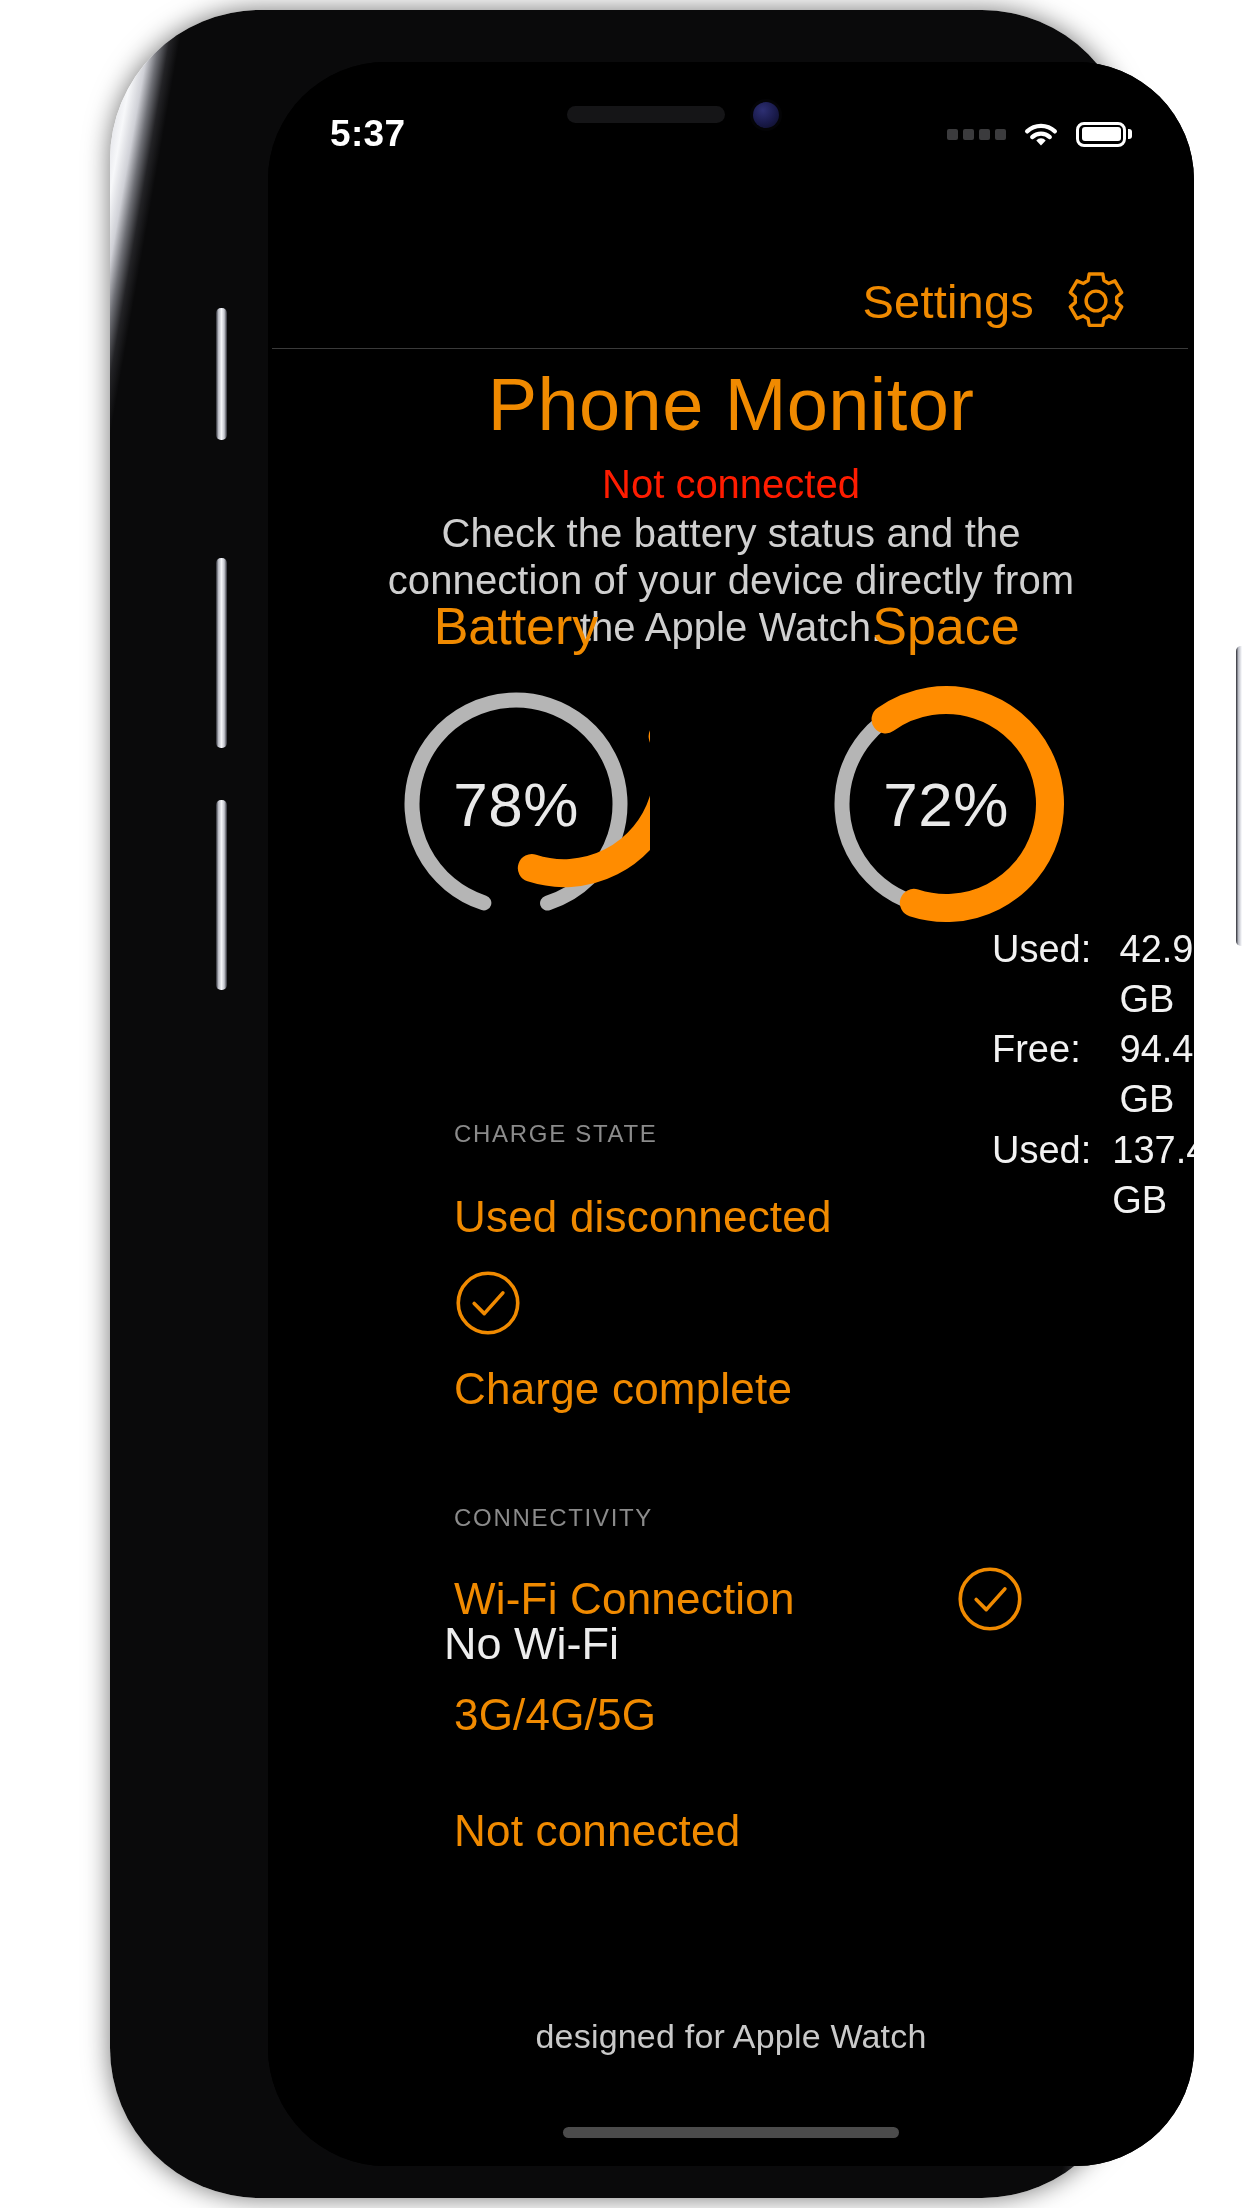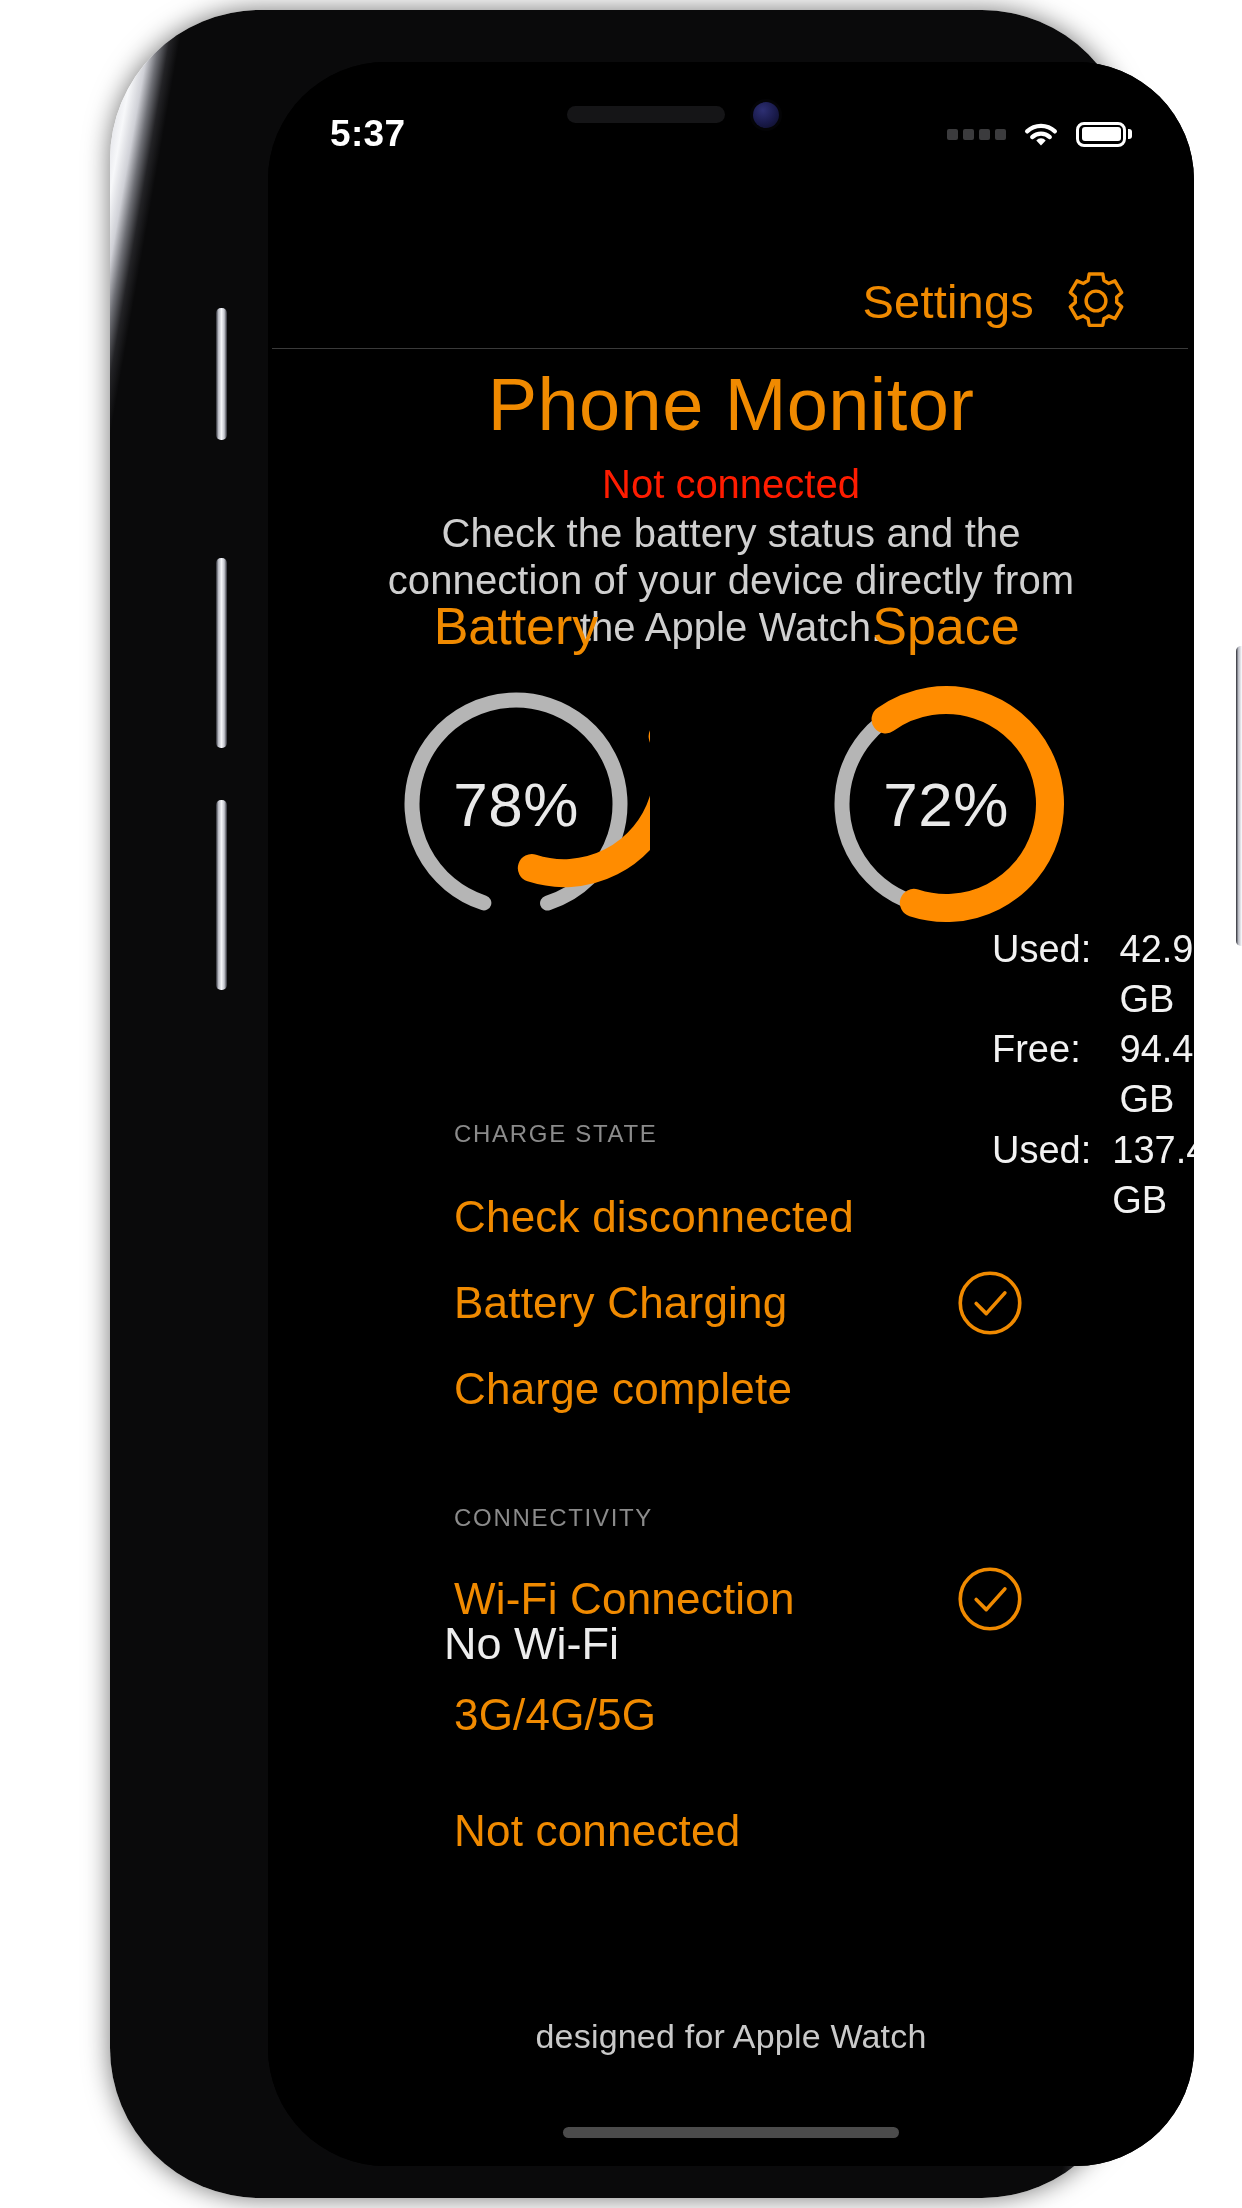--- a/index.html
+++ b/index.html
@@ -272,25 +272,24 @@
           </div>
           <div class="storage-row">
             <span class="storage-k">Used:</span>
             <span class="storage-v">137.44 GB</span>
           </div>
         </div>
 
         <div class="section-head" style="top:1058px;">CHARGE STATE</div>
 
         <div class="row" style="top:1126px;">
-          <span class="row-label">Check disconnected</span>
+          <span class="row-label">Used disconnected</span>
         </div>
 
         <div class="row" style="top:1212px;">
-          <span class="row-label">Battery Charging</span>
           <span>
             <svg class="check" viewBox="0 0 64 64">
               <circle cx="32" cy="32" r="28" fill="none" stroke="#f08a00" stroke-width="3.4"></circle>
               <path d="M19 32.5 28.5 42 46 22.5" fill="none" stroke="#f08a00" stroke-width="3.4" stroke-linecap="round" stroke-linejoin="round"></path>
             </svg>
           </span>
         </div>
 
         <div class="row" style="top:1298px;">
           <span class="row-label">Charge complete</span>

